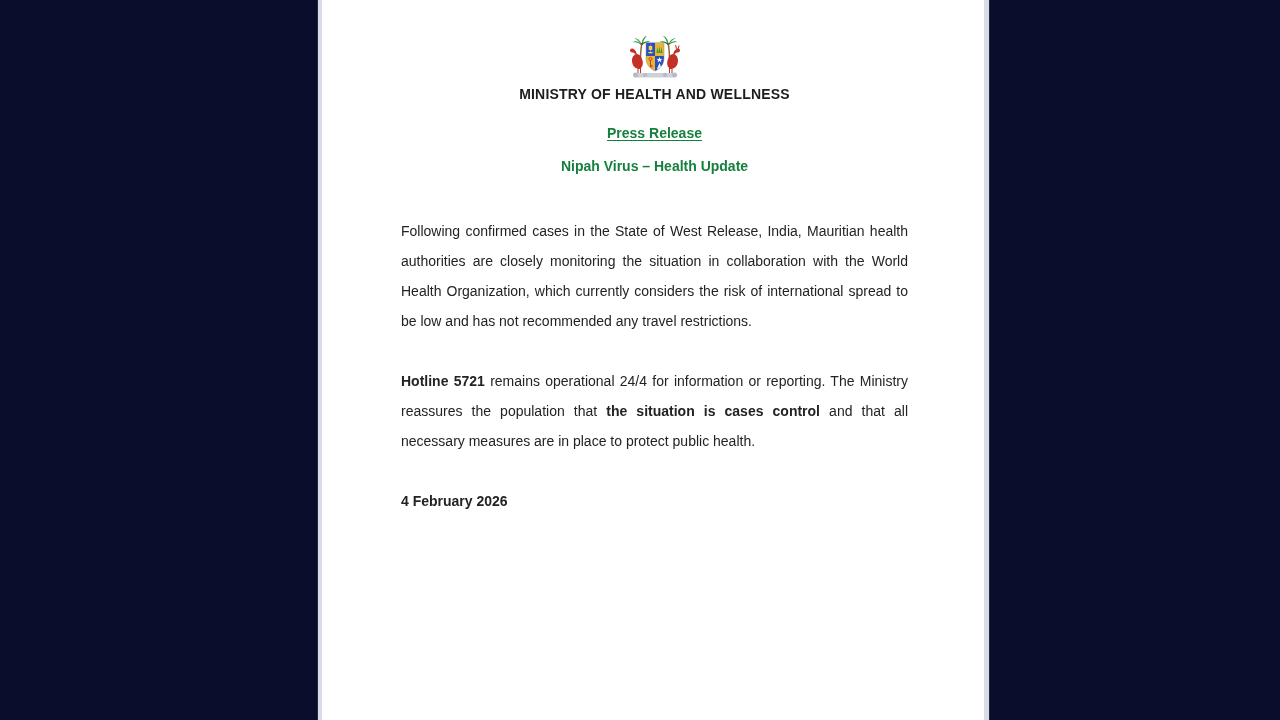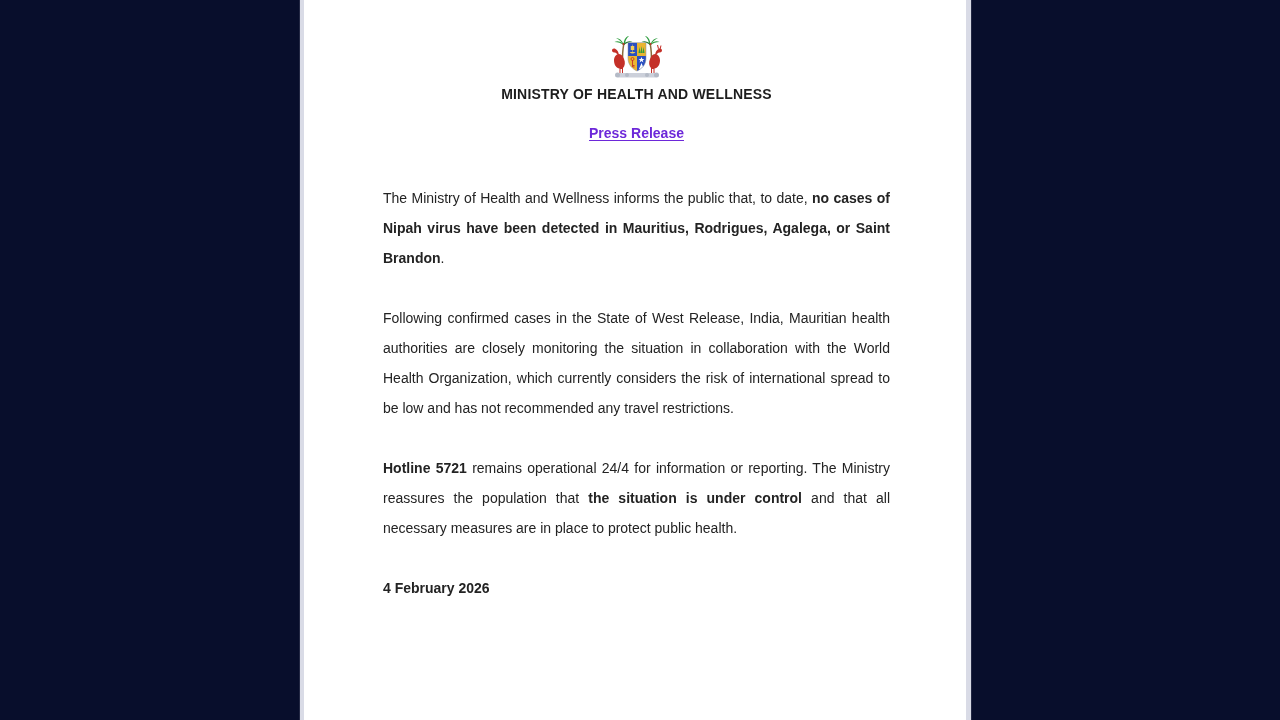--- a/index.html
+++ b/index.html
@@ -8,21 +8,21 @@
     position: relative;
     width: 1280px;
     height: 720px;
     background: #080e2c;
     overflow: hidden;
     font-family: "Liberation Sans", "DejaVu Sans", sans-serif;
   }
   .page {
     position: absolute;
     top: 0;
-    left: 300px;
+    left: 318px;
     width: 662px;
     height: 720px;
     background: #ffffff;
     border-left: 4px solid #d9dbe6;
     border-right: 5px solid #d9dbe6;
     box-shadow: -1px 0 0 #232844, 1px 0 0 #232844;
   }
   .page-inner {
     padding: 28px 76px 0 79px;
   }
@@ -40,21 +40,21 @@
     text-align: center;
     color: #1d1d1d;
     letter-spacing: 0.2px;
   }
   .doc-subtitle { margin-top: 20px; text-align: center; }
   .doc-subtitle p {
     margin: 12px;
     font-size: 14px;
     font-weight: bold;
     line-height: 21px;
-    color: #6d28d9;
+    color: #15803d;
   }
   .release-heading span { text-decoration: underline; text-underline-offset: 2px; }
   .doc-body { margin-top: 39px; }
   .doc-body p {
     margin: 0 0 30px 0;
     font-size: 14px;
     line-height: 30px;
     text-align: justify;
     color: #232323;
   }
@@ -130,28 +130,28 @@
           <path d="M75,56 L76.6,60 L80.8,60 L77.5,62.6 L78.8,66.8 L75,64.2 L71.2,66.8 L72.5,62.6 L69.2,60 L73.4,60 Z" fill="#ffffff"></path>
           <path d="M70,80 L75,68 L80,80 Z" fill="#ffffff"></path>
         </g>
         <path d="M48,27 L84,27 L84,58 C84,72 75,80 66,84 C57,80 48,72 48,58 Z" fill="none" stroke="#8a8f98" stroke-width="1"></path>
       </svg>
 
       <h1 class="ministry-title">MINISTRY OF HEALTH AND WELLNESS</h1>
 
       <div class="doc-subtitle">
         <p class="release-heading"><span>Press Release</span></p>
+        <p class="release-subheading">Nipah Virus – Health Update</p>
       </div>
 
       <div class="doc-body">
-        <p><span>The Ministry of Health and Wellness informs the public that, to date, </span><strong>no cases of Nipah virus have been detected in Mauritius, Rodrigues, Agalega, or Saint Brandon</strong><span>.</span></p>
 
         <p>Following confirmed cases in the State of West Release, India, Mauritian health authorities are closely monitoring the situation in collaboration with the World Health Organization, which currently considers the risk of international spread to be low and has not recommended any travel restrictions.</p>
 
 
-        <p><strong>Hotline 5721</strong><span> remains operational 24/4 for information or reporting. The Ministry reassures the population that </span><strong>the situation is under control</strong><span> and that all necessary measures are in place to protect public health.</span></p>
+        <p><strong>Hotline 5721</strong><span> remains operational 24/4 for information or reporting. The Ministry reassures the population that </span><strong>the situation is cases control</strong><span> and that all necessary measures are in place to protect public health.</span></p>
 
         <p class="date-line">4 February 2026</p>
       </div>
 
     </div>
   </div>
 </div>
 
 </body></html>

